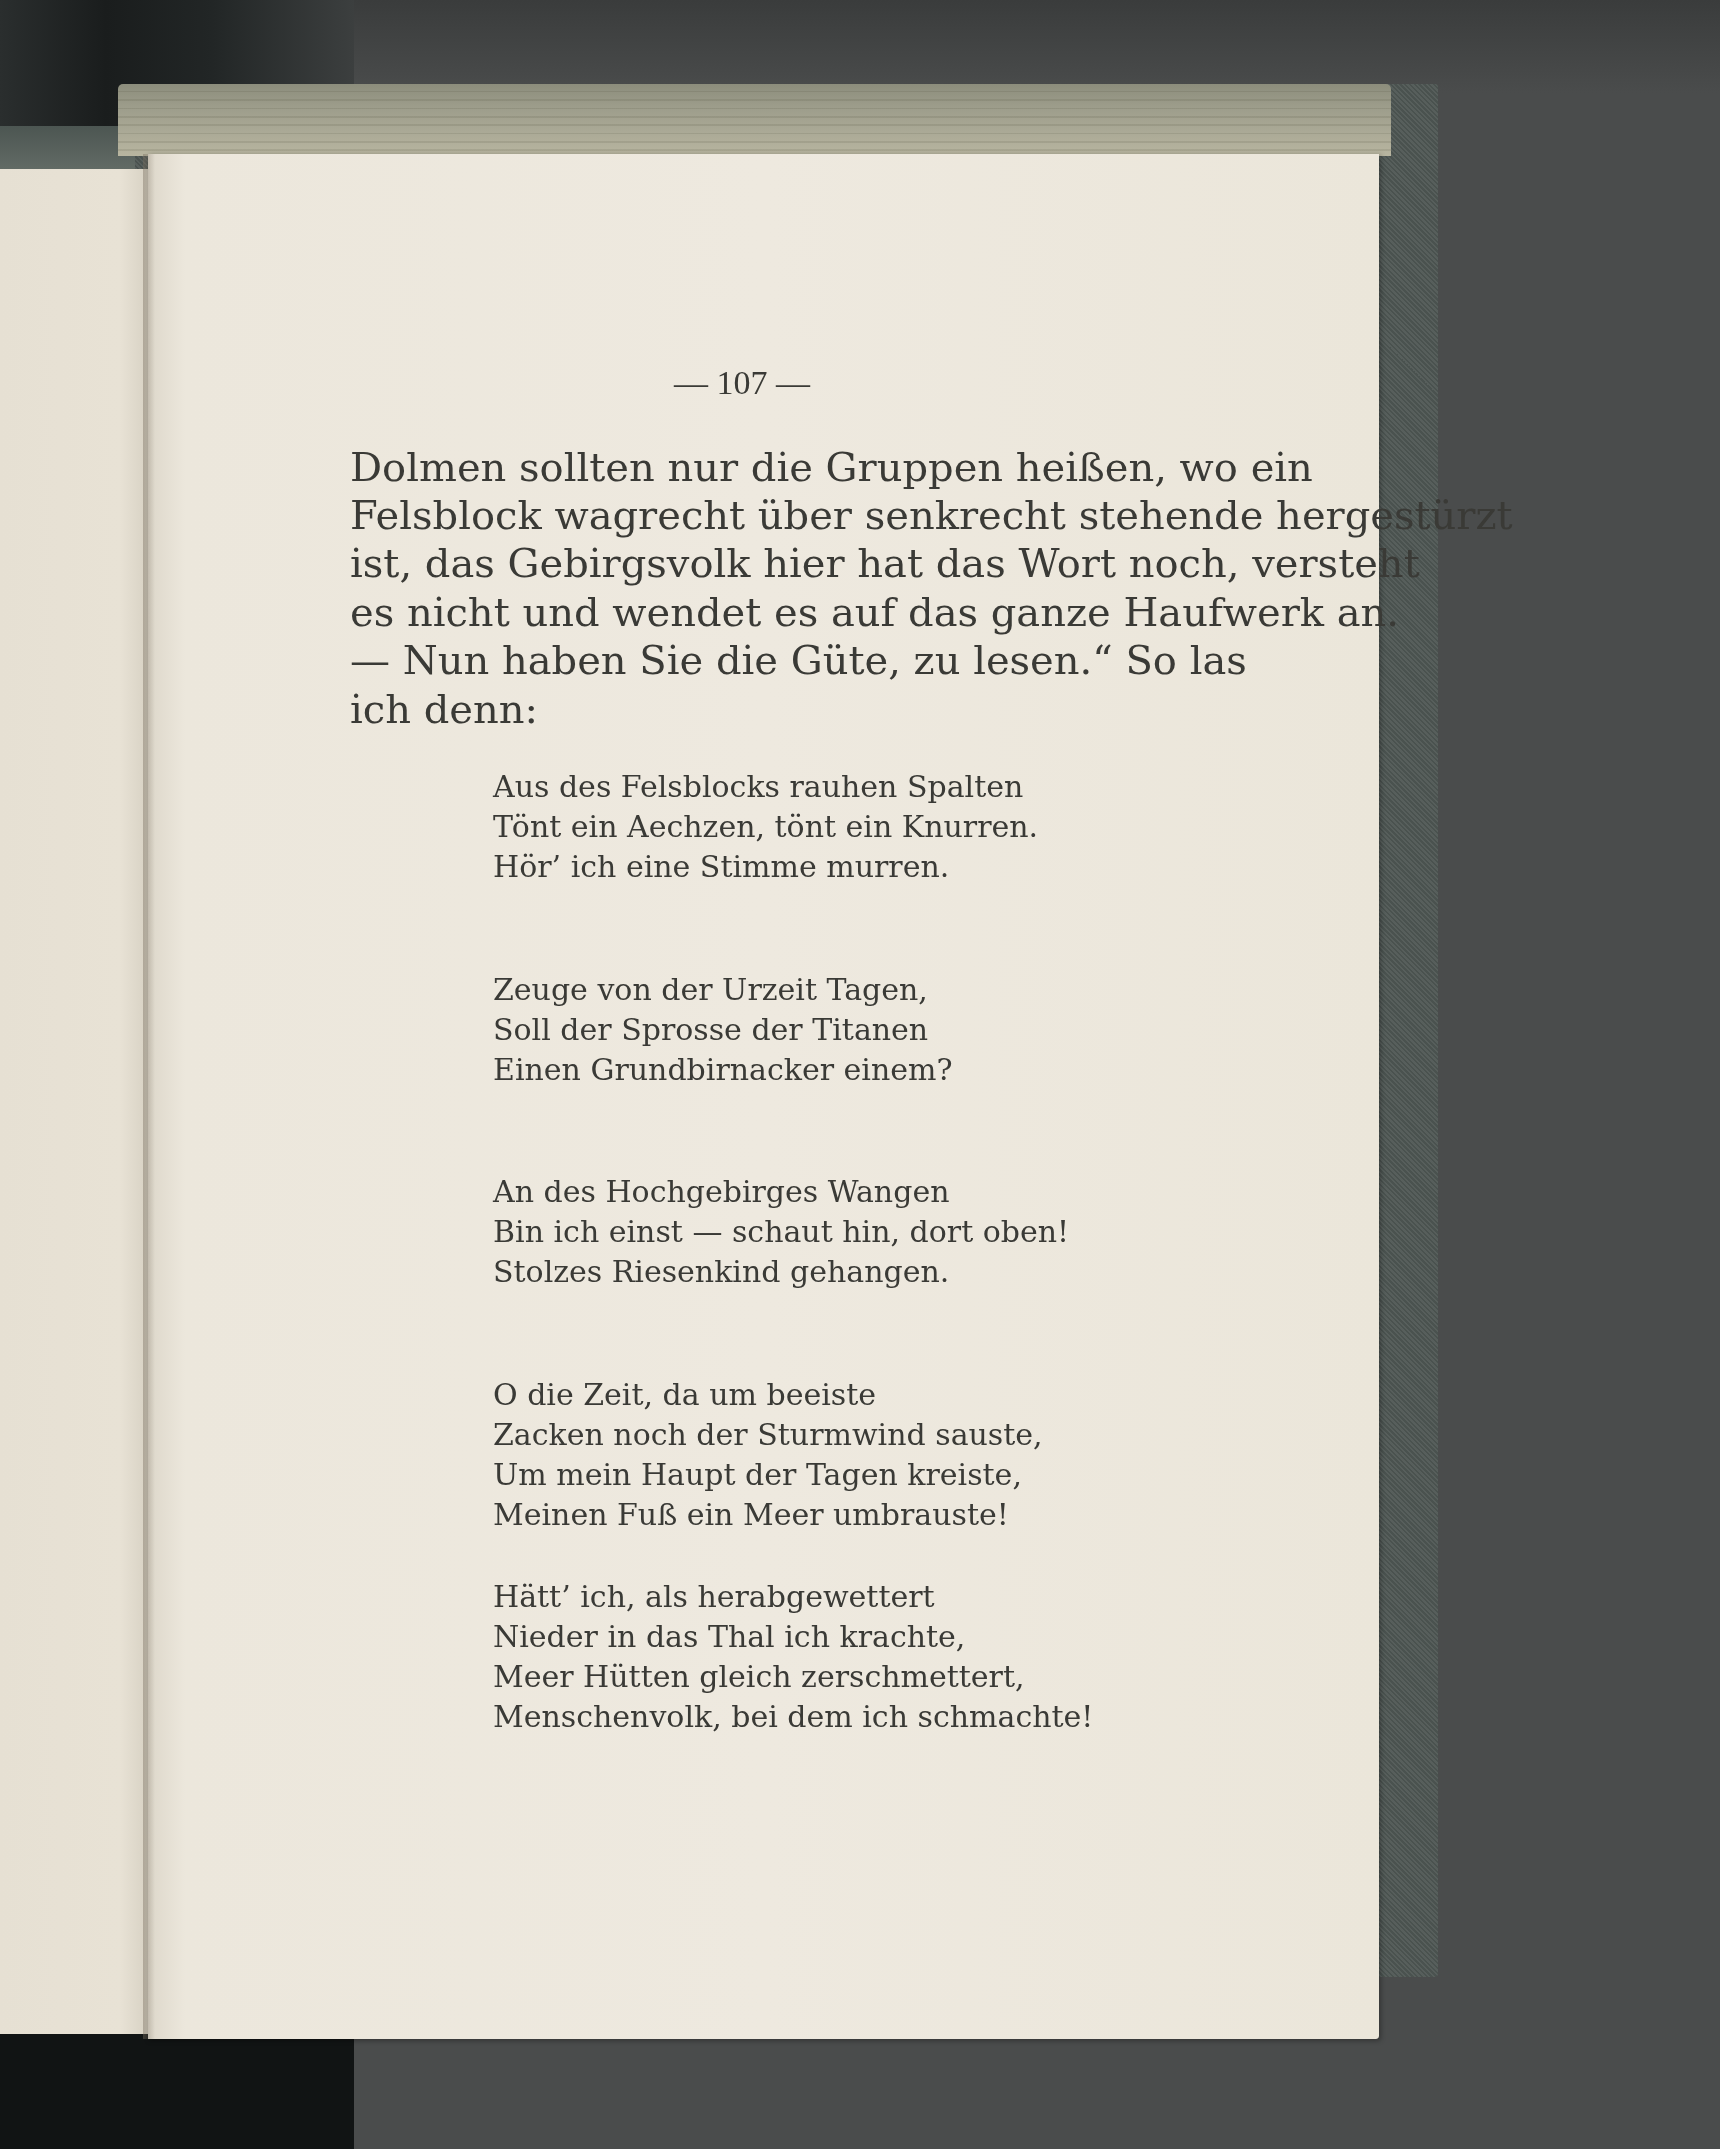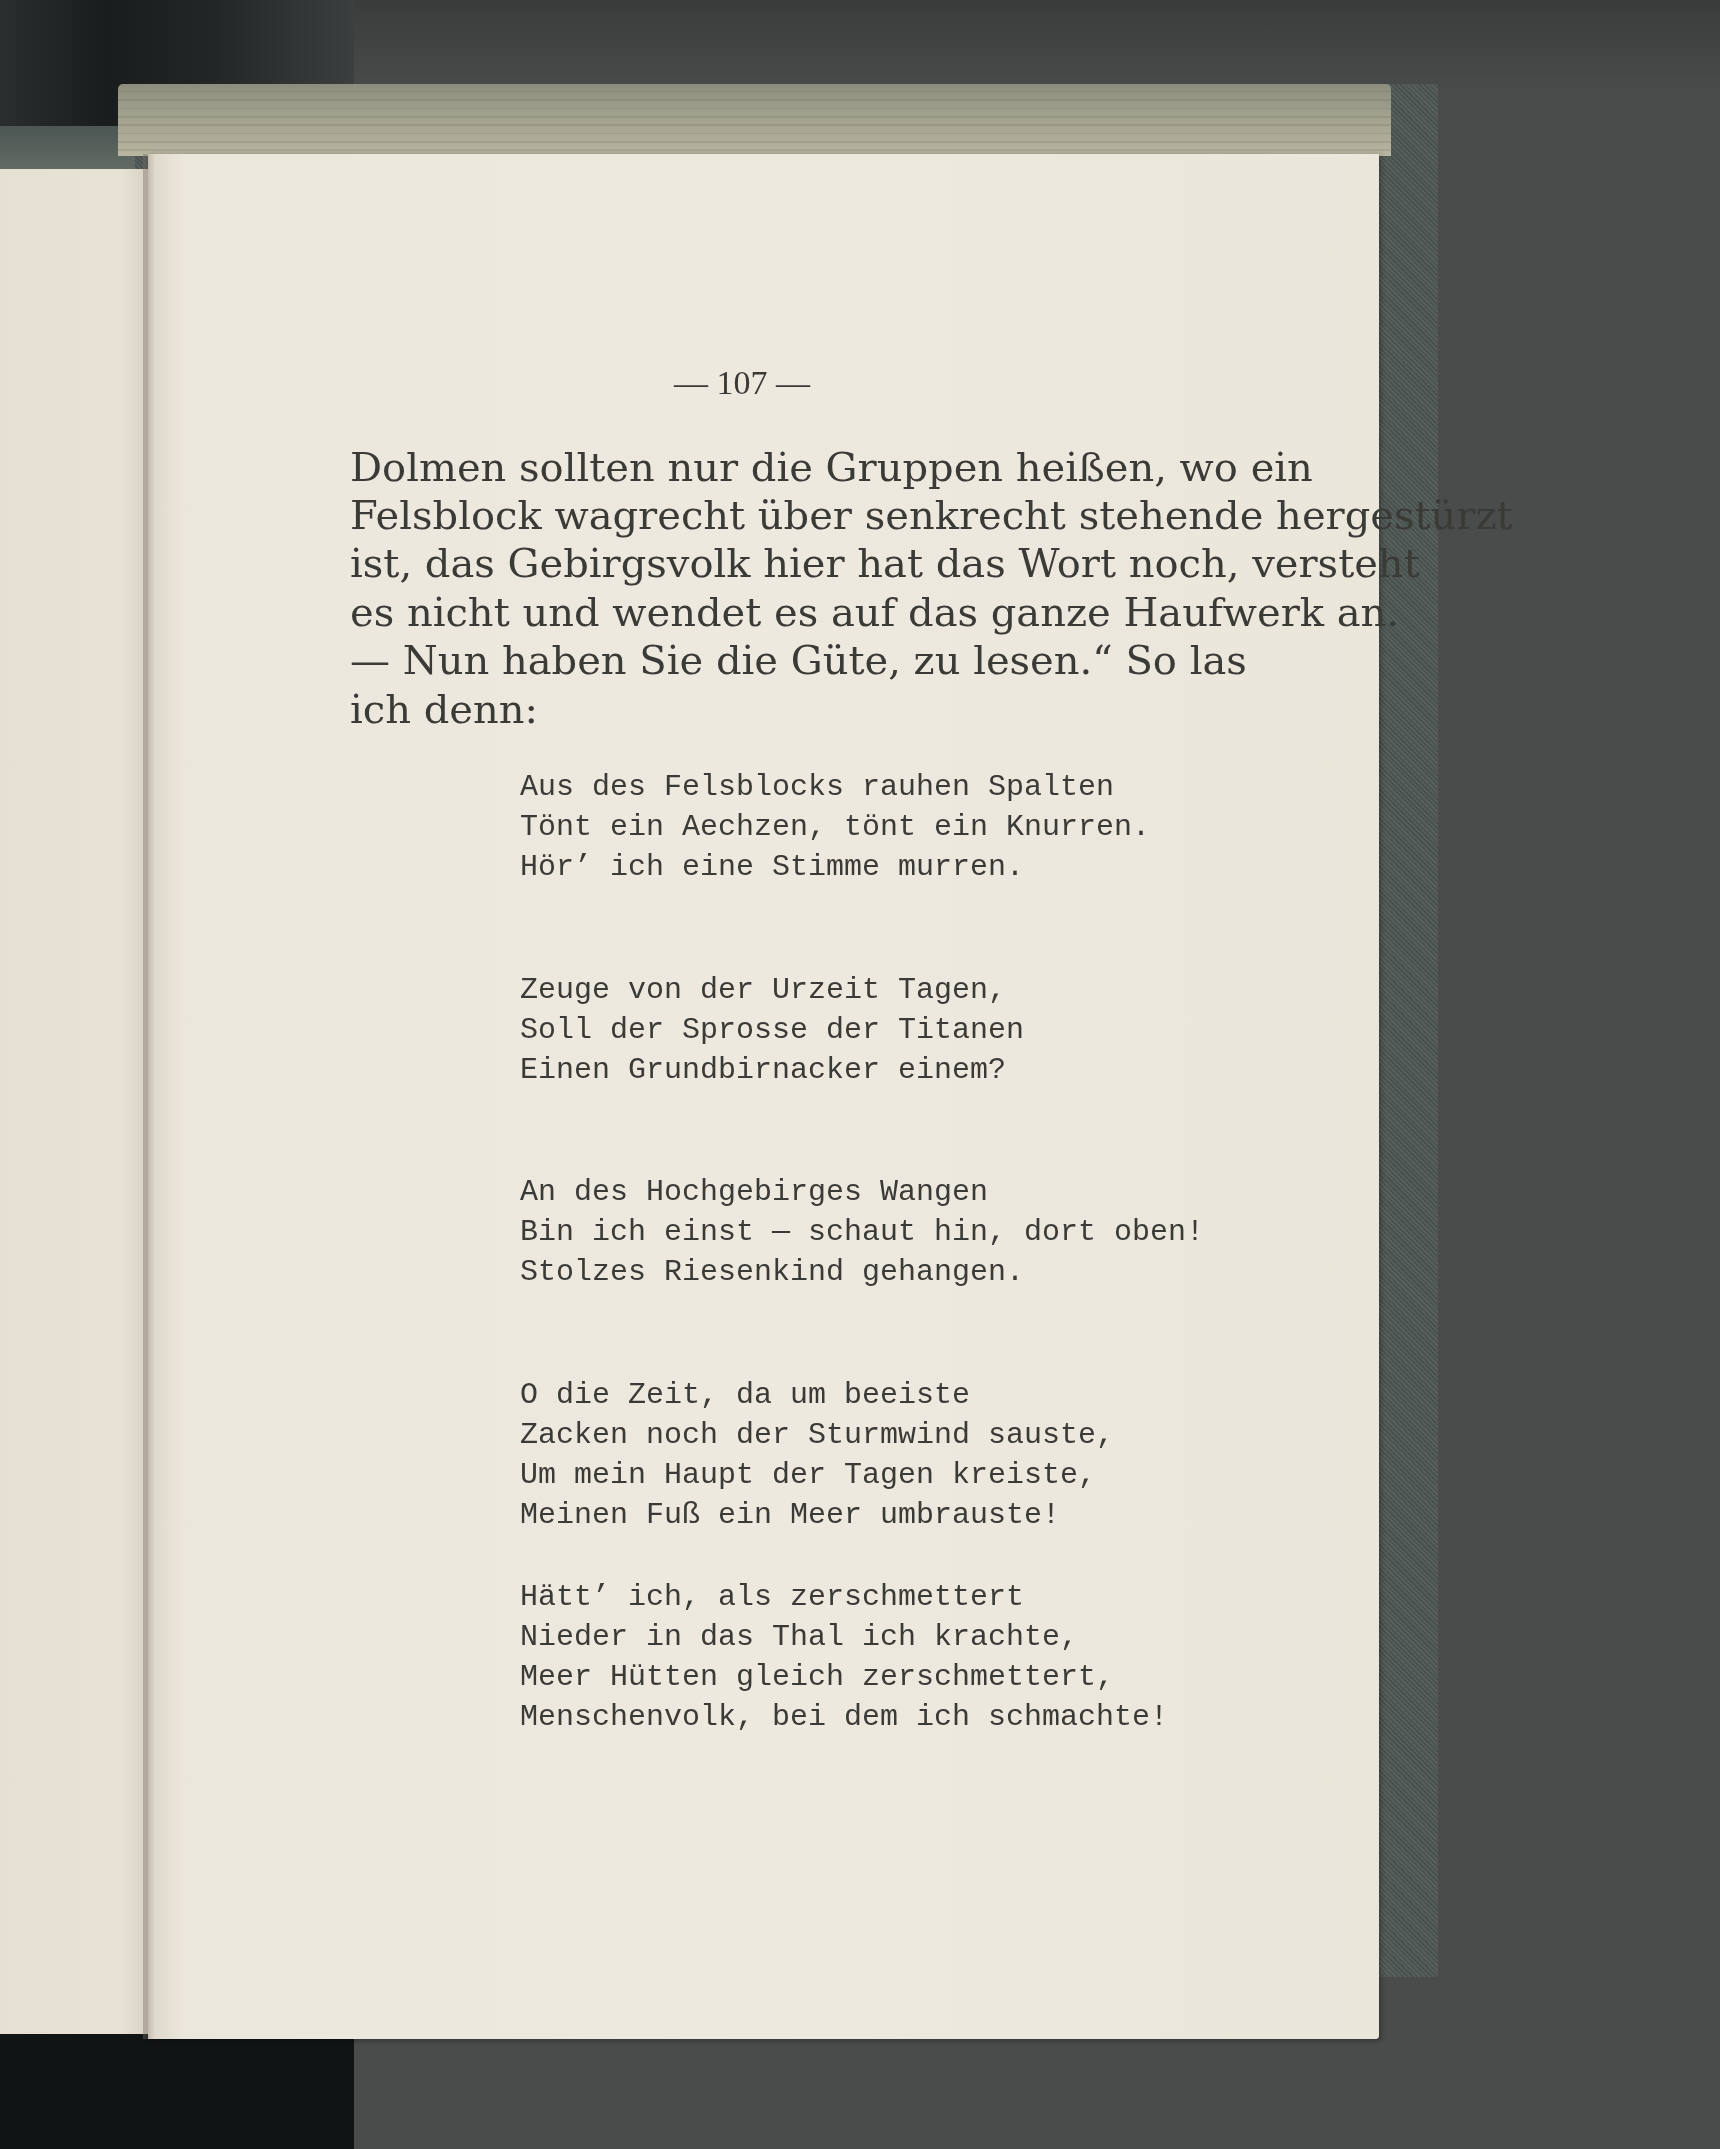--- a/index.html
+++ b/index.html
@@ -61,21 +61,21 @@
   }
   .page-number {
     left: 641px; top: 364px; width: 202px; text-align: center;
     font-size: 34px; font-family: "Liberation Serif", serif;
   }
   .prose-line {
     left: 350px; width: 780px; font-size: 40px; line-height: 49px;
     text-align: justify; text-align-last: justify;
   }
   .prose-line.last { text-align-last: left; }
-  .stanza { position: absolute; left: 520px; font-family: Liberation Mono, monospace; }
+  .stanza { position: absolute; left: 493px; }
   .verse-line {
     display: block; font-size: 30px; line-height: 40px; color: #3a3a36;
     white-space: nowrap;
   }
 </style>
 </head>
 <body>
 
 <div class="backdrop-top"></div>
 <div class="backdrop-left"></div>
@@ -116,18 +116,18 @@
 </div>
 
 <div class="stanza" style="top:1375px">
   <span class="verse-line">O die Zeit, da um beeiste</span>
   <span class="verse-line">Zacken noch der Sturmwind sauste,</span>
   <span class="verse-line">Um mein Haupt der Tagen kreiste,</span>
   <span class="verse-line">Meinen Fuß ein Meer umbrauste!</span>
 </div>
 
 <div class="stanza" style="top:1577px">
-  <span class="verse-line">Hätt’ ich, als zerschmettert</span>
+  <span class="verse-line">Hätt’ ich, als herabgewettert</span>
   <span class="verse-line">Nieder in das Thal ich krachte,</span>
   <span class="verse-line">Meer Hütten gleich zerschmettert,</span>
   <span class="verse-line">Menschenvolk, bei dem ich schmachte!</span>
 </div>
 
 
 </body></html>

